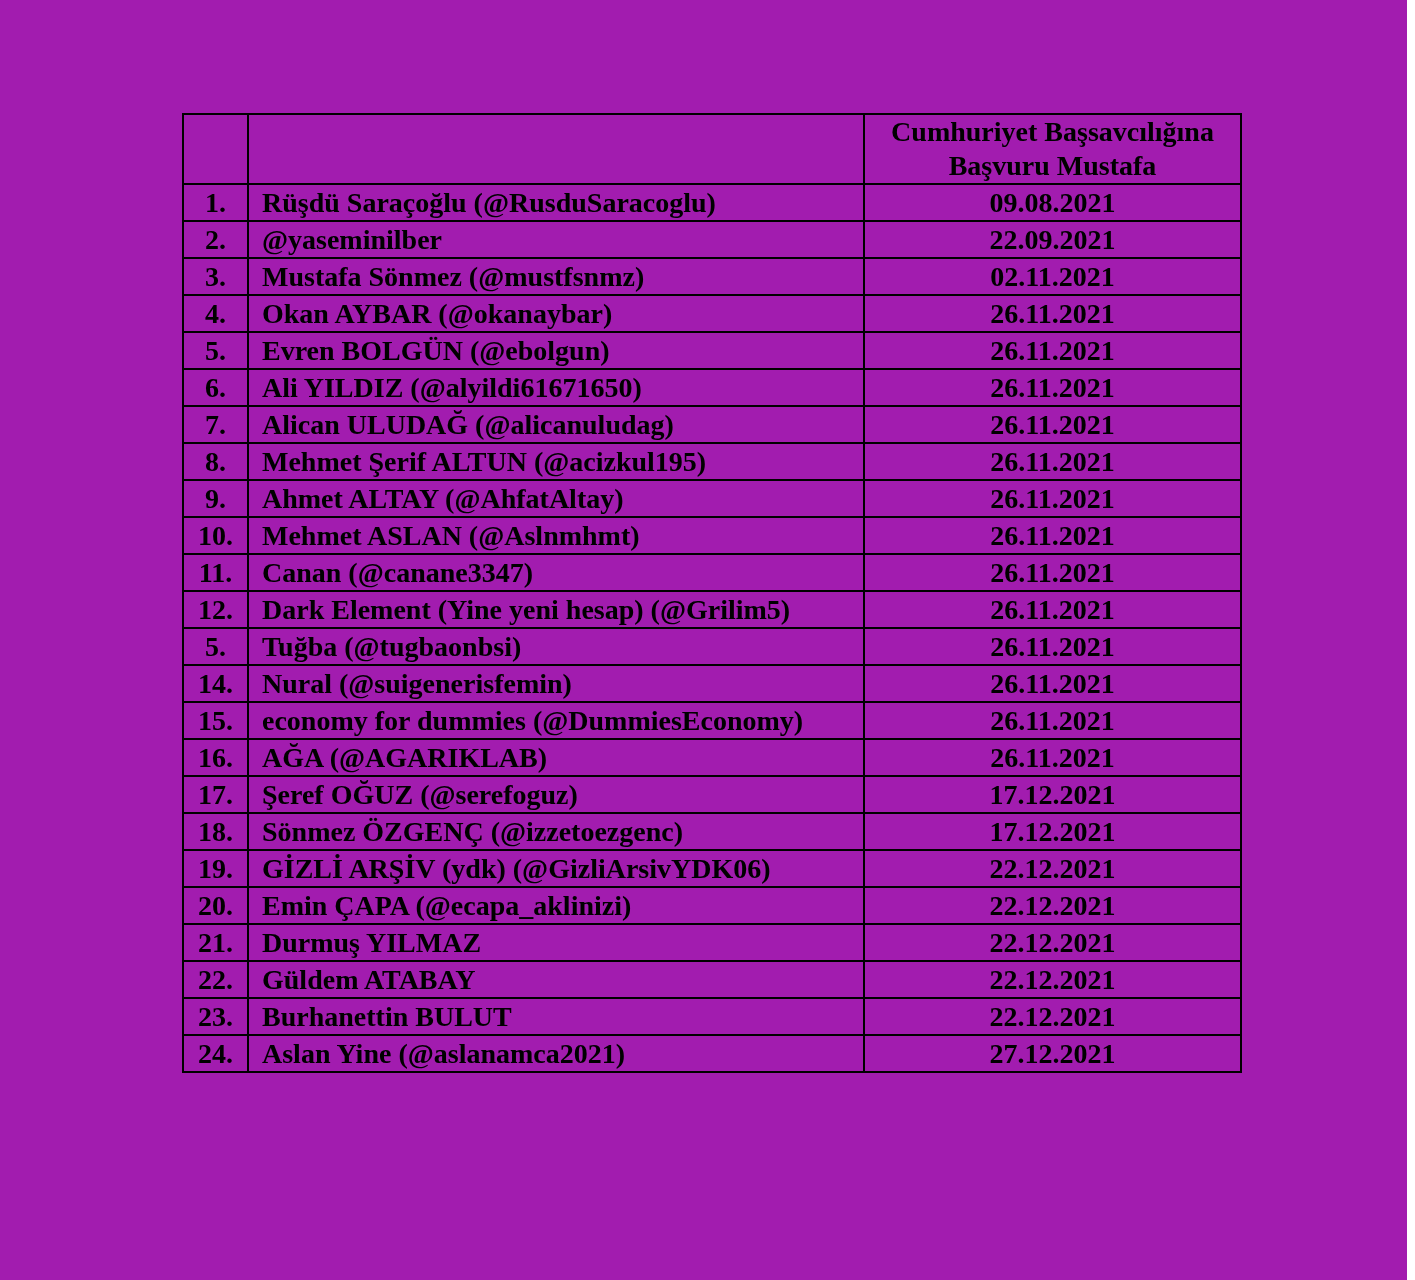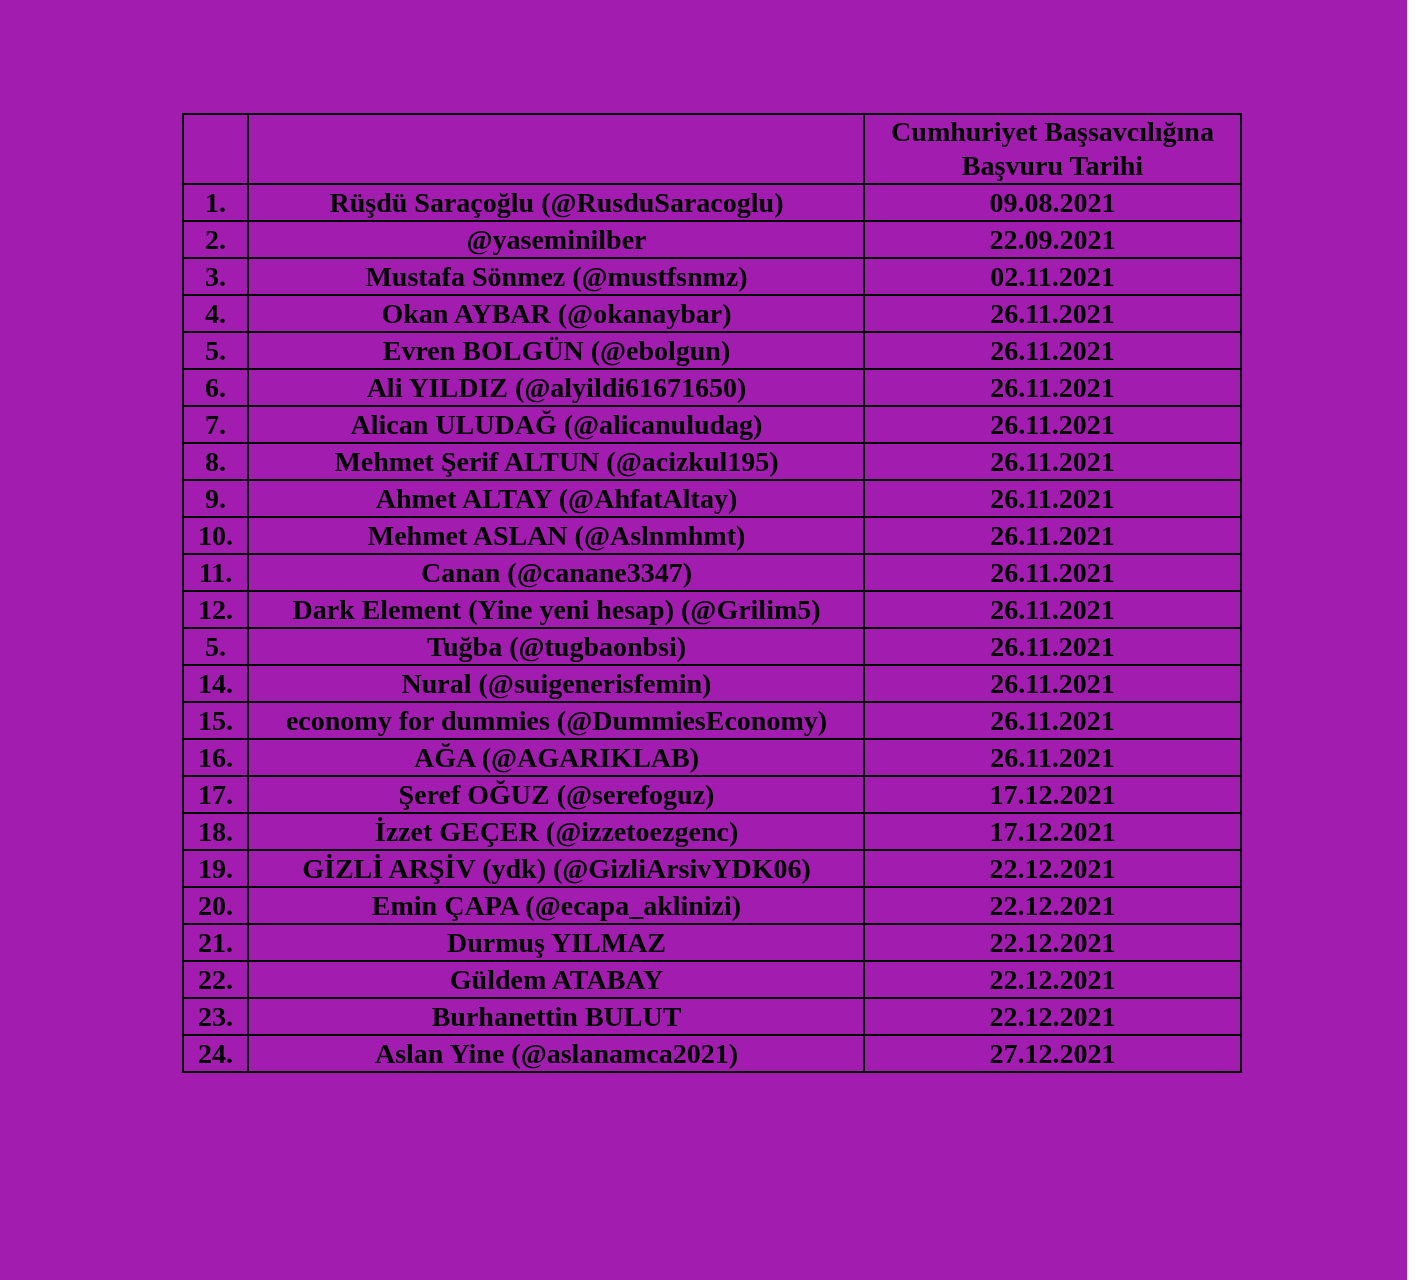--- a/index.html
+++ b/index.html
@@ -34,40 +34,40 @@
     vertical-align: middle;
     overflow: hidden;
     white-space: nowrap;
   }
   .col-num  { width: 65px; }
   .col-name { width: 616px; }
   .col-date { width: 377px; }
   tr.header-row th { height: 70px; text-align: center; line-height: 34px; }
   tr.data-row td   { height: 37px; }
   td.cell-num  { text-align: center; }
-  td.cell-name { text-align: center; padding-left: 1px; }
+  td.cell-name { text-align: left; padding-left: 13px; }
   td.cell-date { text-align: center; margin-left: 8px; }
 </style>
 </head>
 <body>
 
 <div class="page">
   <table class="applicants-table">
     <colgroup>
       <col class="col-num">
       <col class="col-name">
       <col class="col-date">
     </colgroup>
     <thead>
       <tr class="header-row">
         <th class="cell-num"></th>
         <th class="cell-name"></th>
         <th class="cell-date">
           <div>Cumhuriyet Başsavcılığına</div>
-          <div>Başvuru Tarihi</div>
+          <div>Başvuru Mustafa</div>
         </th>
       </tr>
     </thead>
     <tbody id="rows-body">
         <tr class="data-row">
           <td class="cell-num">1.</td>
           <td class="cell-name">Rüşdü Saraçoğlu (@RusduSaracoglu)</td>
           <td class="cell-date">09.08.2021</td>
         </tr>
         <tr class="data-row">
@@ -145,21 +145,21 @@
           <td class="cell-name">AĞA (@AGARIKLAB)</td>
           <td class="cell-date">26.11.2021</td>
         </tr>
         <tr class="data-row">
           <td class="cell-num">17.</td>
           <td class="cell-name">Şeref OĞUZ (@serefoguz)</td>
           <td class="cell-date">17.12.2021</td>
         </tr>
         <tr class="data-row">
           <td class="cell-num">18.</td>
-          <td class="cell-name">İzzet GEÇER (@izzetoezgenc)</td>
+          <td class="cell-name">Sönmez ÖZGENÇ (@izzetoezgenc)</td>
           <td class="cell-date">17.12.2021</td>
         </tr>
         <tr class="data-row">
           <td class="cell-num">19.</td>
           <td class="cell-name">GİZLİ ARŞİV (ydk) (@GizliArsivYDK06)</td>
           <td class="cell-date">22.12.2021</td>
         </tr>
         <tr class="data-row">
           <td class="cell-num">20.</td>
           <td class="cell-name">Emin ÇAPA (@ecapa_aklinizi)</td>

